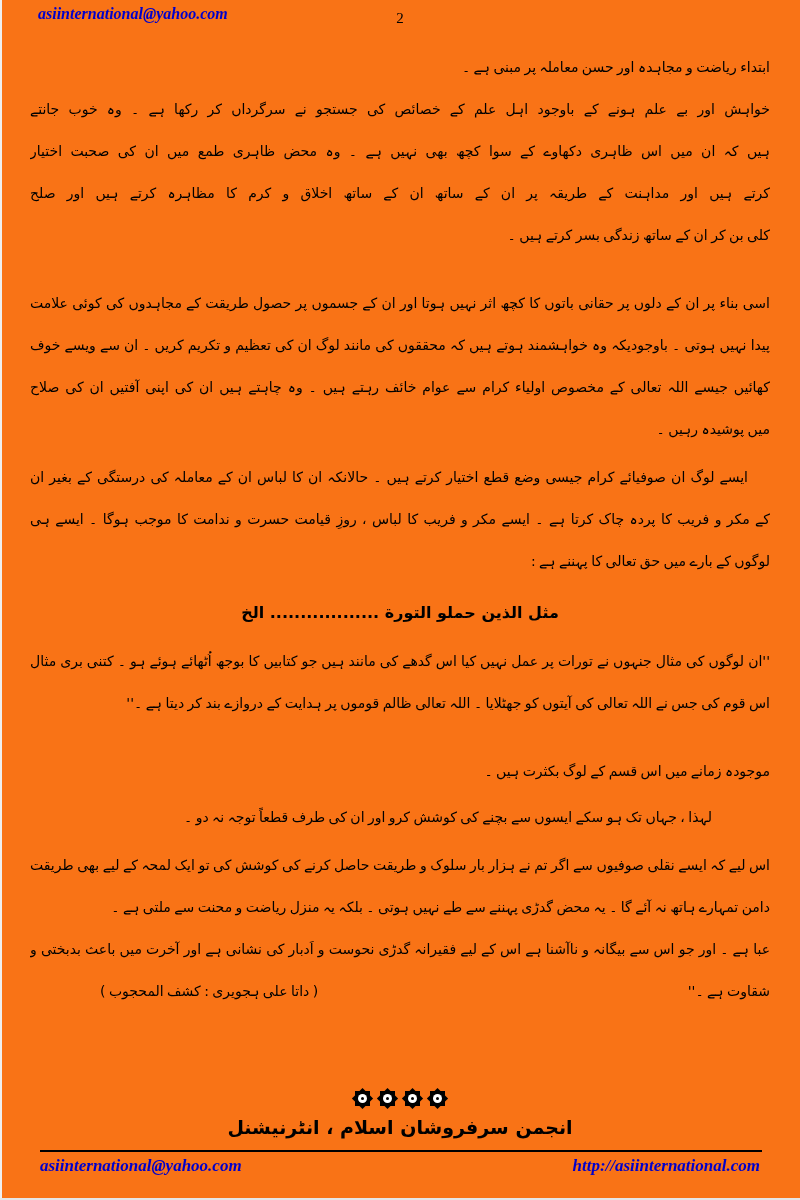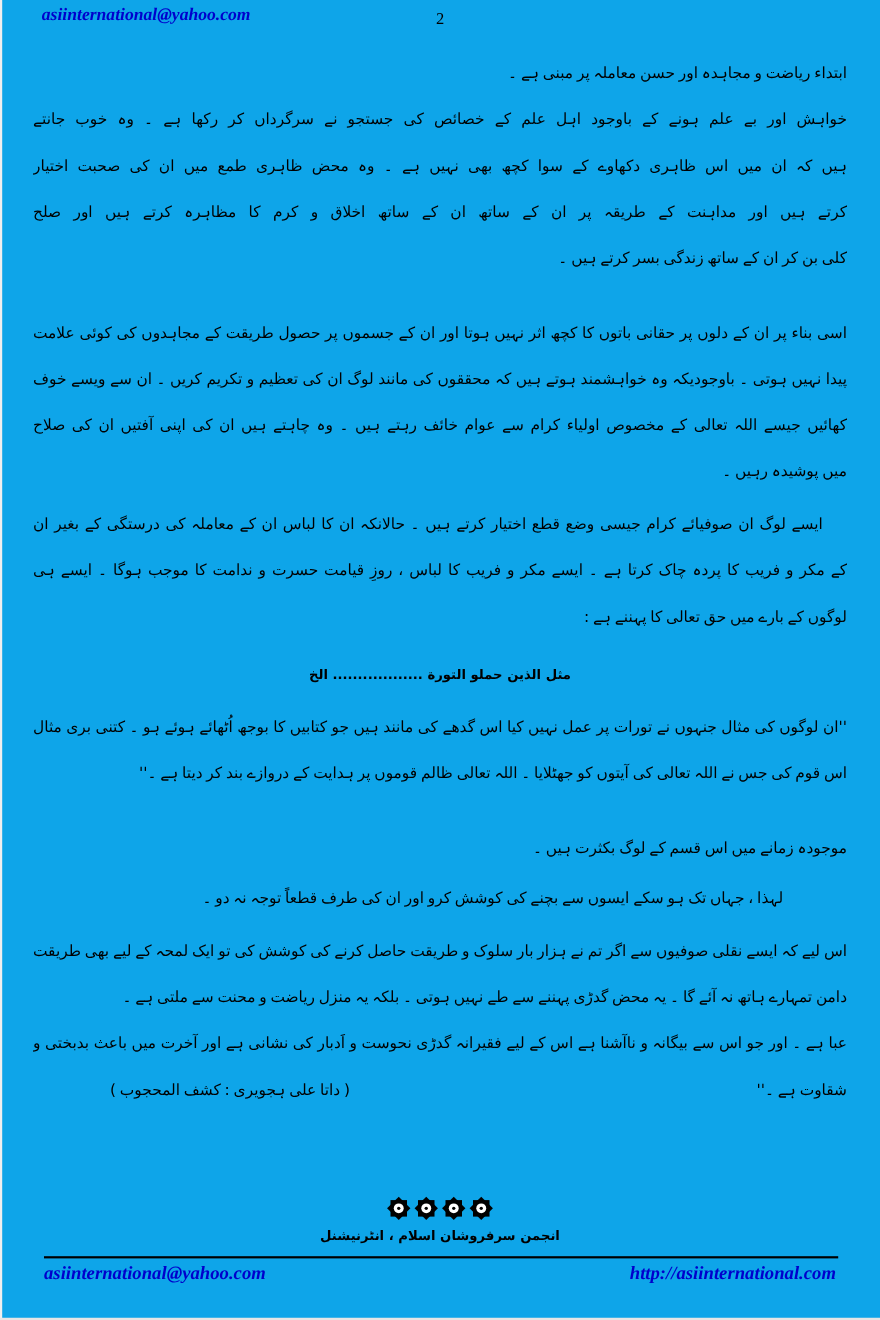--- a/index.html
+++ b/index.html
@@ -1,19 +1,19 @@
 <!DOCTYPE html>
 <html><head>
 <meta charset="utf-8">
 <style>
   html,body{margin:0;padding:0;background:#ffffff;}
   .page{
     position:relative;
     width:800px;height:1200px;
-    background:#0ea5e9;
+    background:#f97316;
     overflow:hidden;
     font-family:"DejaVu Sans",sans-serif;
     box-shadow:inset 0 -2px 0 #e6e6e6, inset 2px 0 0 #efefef;
   }
   
   .hdr-email{
     position:absolute;left:38px;top:5px;
     font-family:"Liberation Serif",serif;
     font-style:italic;font-weight:700;font-size:16px;
     text-decoration:none;
@@ -41,42 +41,42 @@
   }
   .line.justify{
     white-space:normal;
     text-align:justify;
     text-align-last:justify;
   }
   .line.start{}
   .line.center{
     text-align:center;
     font-weight:700;
-    font-size:12px;
+    font-size:16px;
     word-spacing:0;
   }
   .line.split{
     display:flex;
     justify-content:space-between;
     padding-left:70px;
   }
   
   .footer-area{position:absolute;left:0;right:0;top:1085px;}
   .stars{display:flex;justify-content:center;gap:10px;margin-top:6px;height:18px;}
   .star{position:relative;width:15px;height:15px;}
   .star .sq{position:absolute;left:0;top:0;width:15px;height:15px;background:#000;}
   .star .sq.r{transform:rotate(45deg);}
   .star .core{position:absolute;left:3px;top:3px;width:9px;height:9px;background:#fff;border-radius:50%;}
   .star .dot{position:absolute;left:6px;top:6px;width:3px;height:3px;background:#000;border-radius:50%;}
   .org-title{
     margin-top:7px;
     text-align:center;
     direction:rtl;
     font-weight:700;
-    font-size:12px;
+    font-size:19px;
     color:#000;
   }
   .footer-rule{
     margin:12px 38px 0 40px;
     border:none;border-top:2px solid #000;
   }
   .footer-links{
     display:flex;justify-content:space-between;
     padding:4px 40px 0 40px;
     font-family:"Liberation Serif",serif;

